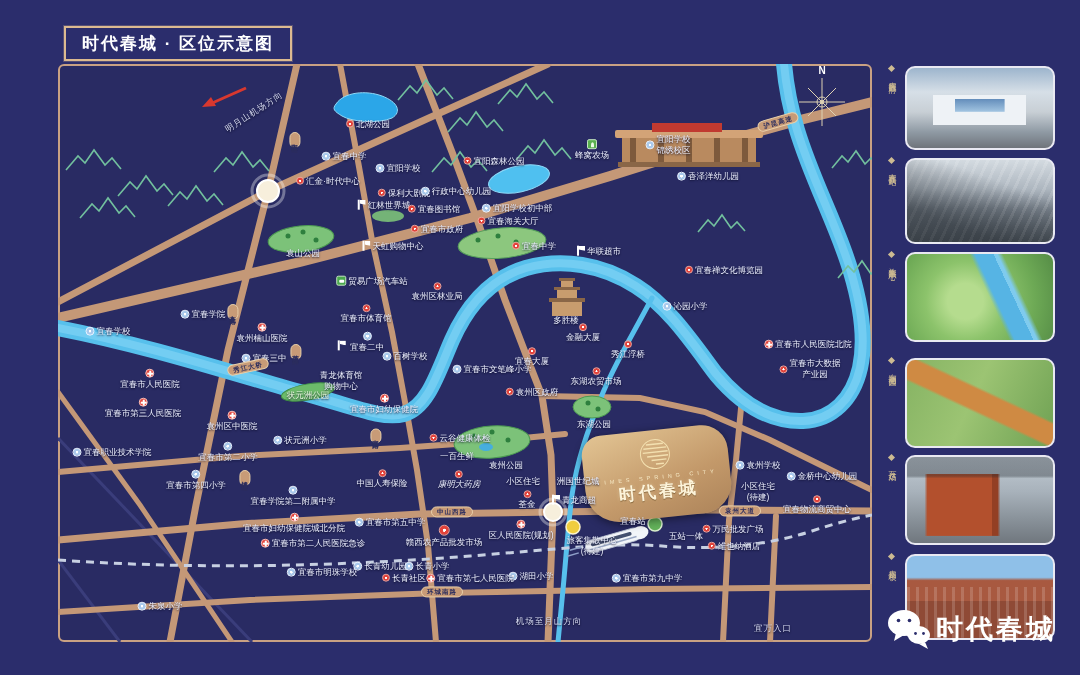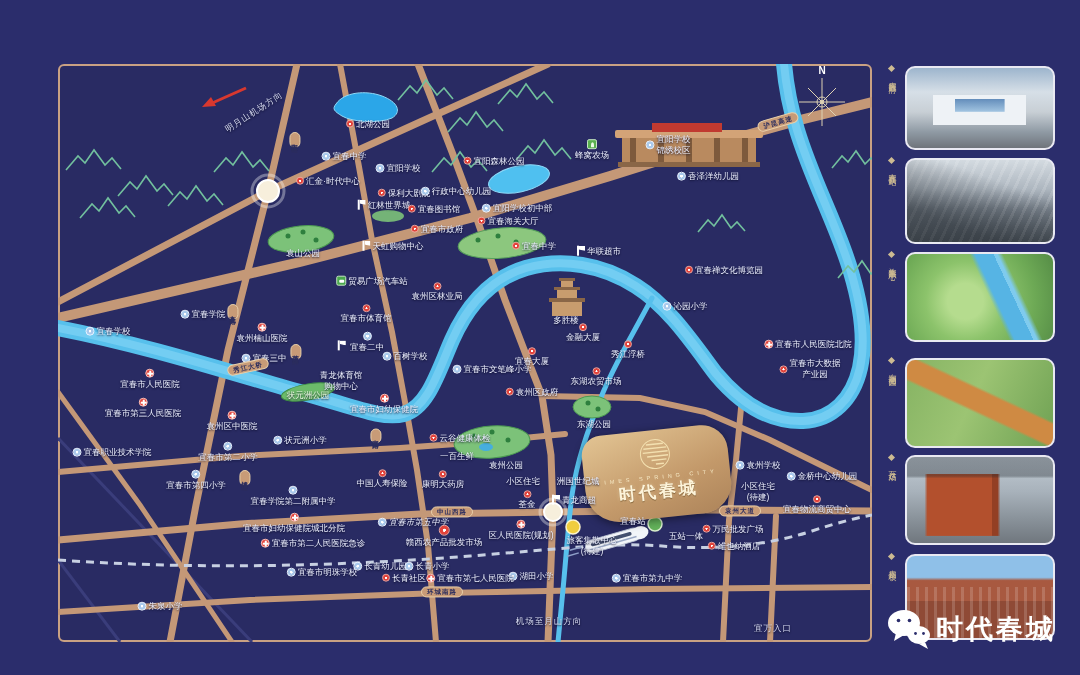--- a/index.html
+++ b/index.html
@@ -429,21 +429,21 @@
       <div class="lbl" style="left: 506px; top: 465px;">
         <span class="t">袁州公园</span>
       </div>
       <div class="lbl" style="left: 523px; top: 481px;">
         <span class="t">小区住宅</span>
       </div>
       <div class="lbl col" style="left: 527px; top: 500px;">
         <span class="ic ic-red"></span>
         <span class="t">荃金</span>
       </div>
-      <div class="lbl col" style="left: 443px; top: 480px;">
+      <div class="lbl col" style="left: 459px; top: 480px; font-style: italic;">
         <span class="ic ic-red"></span>
         <span class="t">康明大药房</span>
       </div>
       <div class="lbl col" style="left: 382px; top: 479px;">
         <span class="ic ic-red"></span>
         <span class="t">中国人寿保险</span>
       </div>
       <div class="lbl" style="left: 300px; top: 440px;">
         <span class="ic ic-school"></span>
         <span class="t">状元洲小学</span>
@@ -465,21 +465,21 @@
         <span class="t">宜春学院第二附属中学</span>
       </div>
       <div class="lbl col" style="left: 294px; top: 523px;">
         <span class="ic ic-hosp"></span>
         <span class="t">宜春市妇幼保健院城北分院</span>
       </div>
       <div class="lbl" style="left: 313px; top: 543px;">
         <span class="ic ic-hosp"></span>
         <span class="t">宜春市第二人民医院急诊</span>
       </div>
-      <div class="lbl" style="left: 413px; top: 522px; font-style: italic;">
+      <div class="lbl" style="left: 390px; top: 522px;">
         <span class="ic ic-school"></span>
         <span class="t">宜春市第五中学</span>
       </div>
       <div class="lbl col" style="left: 444px; top: 536px;">
         <span class="ic ic-redbig"></span>
         <span class="t">赣西农产品批发市场</span>
       </div>
       <div class="lbl col" style="left: 521px; top: 530px;">
         <span class="ic ic-hosp"></span>
         <span class="t">区人民医院(规划)</span>
@@ -568,20 +568,21 @@
       <div class="oval v" style="left: 296px; top: 352px; transform: translate(-50%, -50%);">芦洲南路</div>
       <div class="oval" style="left: 248px; top: 367px; transform: translate(-50%, -50%) rotate(-12deg);">秀江大桥</div>
       <div class="oval v" style="left: 376px; top: 436px; transform: translate(-50%, -50%);">官园路</div>
       <div class="oval v" style="left: 245px; top: 478px; transform: translate(-50%, -50%);">锦绣大道</div>
       <div class="oval" style="left: 452px; top: 512px; transform: translate(-50%, -50%);">中山西路</div>
       <div class="oval" style="left: 740px; top: 511px; transform: translate(-50%, -50%);">袁州大道</div>
       <div class="oval" style="left: 442px; top: 592px; transform: translate(-50%, -50%);">环城南路</div>
       <div class="oval" style="left: 778px; top: 122px; transform: translate(-50%, -50%) rotate(-16deg);">沪昆高速</div>
     </div>
 
+  <div class="title-box">时代春城 · 区位示意图</div>
 
   <div class="side-item" style="top:66px;height:84px">
     <div class="side-label" style="left:-21px;top:0;height:84px">
       <span class="blt"></span>
       <span>袁州区政府</span>
     </div>
     <div class="photo p1"></div>
   </div>
   <div class="side-item" style="top:158px;height:86px">
     <div class="side-label" style="left:-21px;top:0;height:86px">

